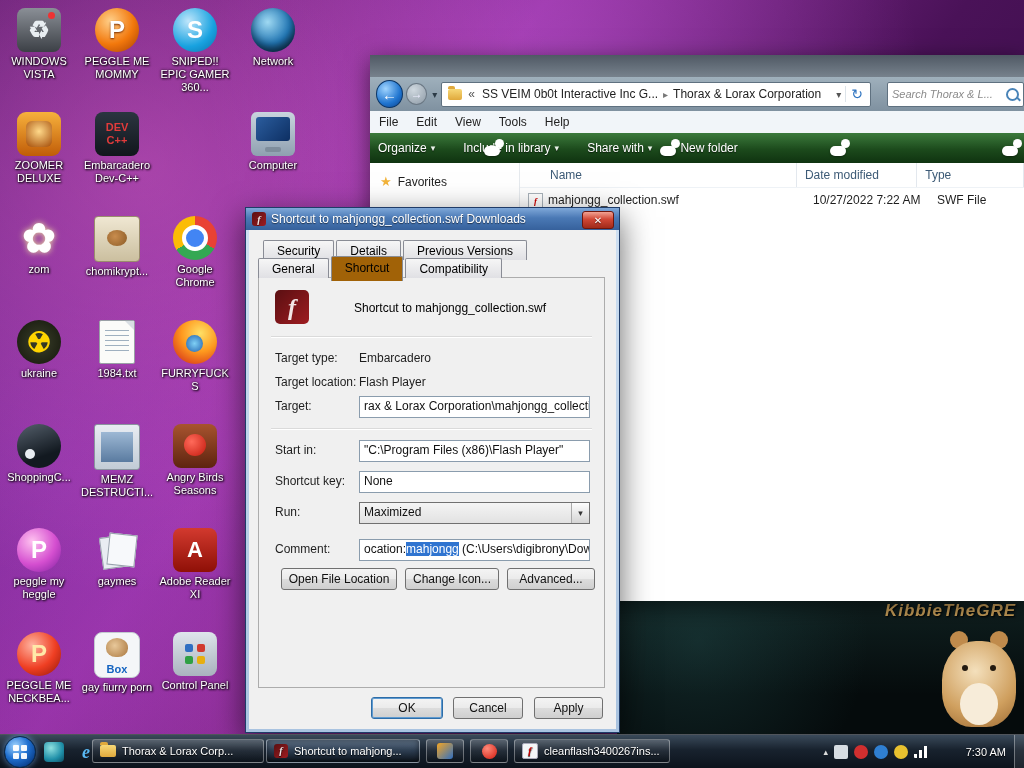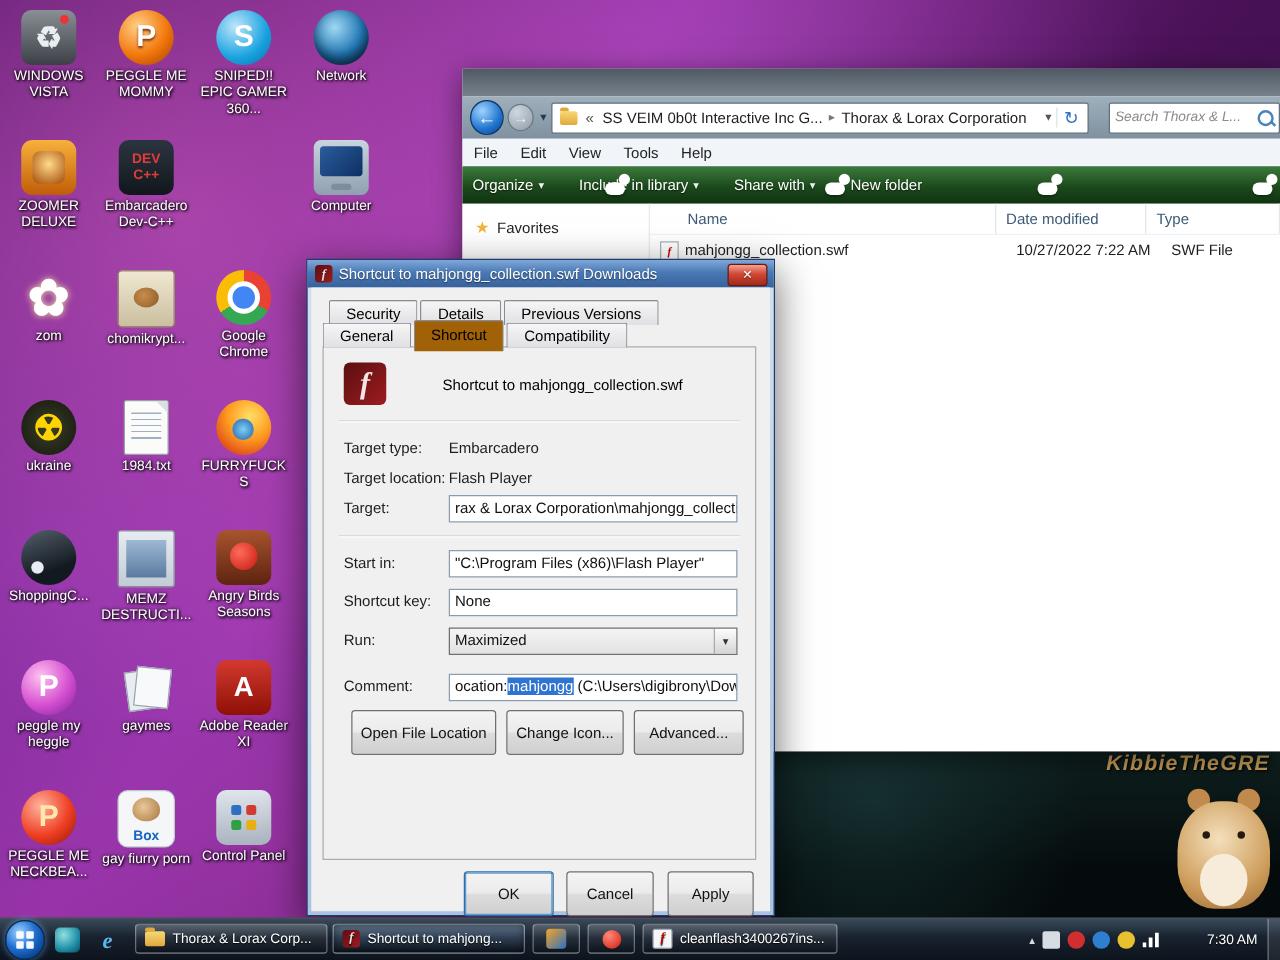--- a/index.html
+++ b/index.html
@@ -155,21 +155,21 @@
   .sep{position:absolute;left:12px;right:12px;border-top:1px solid #dadada;box-shadow:0 1px 0 #fff;}
   .frow{position:absolute;left:16px;right:14px;height:22px;}
   .flabel{position:absolute;left:0;top:3px;color:#1e1e1e;}
   .fval{position:absolute;left:84px;top:3px;color:#1e1e1e;}
   .tbox{position:absolute;left:84px;right:0;top:0;height:18px;background:#fff;border:1px solid #8a9cad;
     padding:1px 4px;white-space:nowrap;overflow:hidden;font-size:12px;color:#111;line-height:17px;}
   .sel{background:#2f74d0;color:#fff;}
   .selectbox{background:linear-gradient(#f4f4f4,#e2e2e2);border:1px solid #707070;color:#111;}
   .dd-btn{position:absolute;right:0;top:0;bottom:0;width:17px;background:linear-gradient(#fdfdfd,#d5d5d5);
     border-left:1px solid #aaa;display:flex;align-items:center;justify-content:center;font-size:9px;color:#333;}
-  .pbtn{position:absolute;height:36px;background:linear-gradient(#f4f4f4,#ebebeb 48%,#dcdcdc 52%,#cfcfcf);
+  .pbtn{position:absolute;height:22px;background:linear-gradient(#f4f4f4,#ebebeb 48%,#dcdcdc 52%,#cfcfcf);
     border:1px solid #707070;border-radius:3px;display:flex;align-items:center;justify-content:center;
     font-size:12px;color:#111;box-sizing:border-box;}
   .dlg-actions{position:absolute;left:0;right:0;bottom:10px;height:22px;}
   .okdef{border:1px solid #2d6da8;box-shadow:0 0 0 1px #5e9ad0 inset;}
   
   .taskbar{position:absolute;left:0;bottom:0;width:1024px;height:33px;z-index:20;
     background:linear-gradient(#3a4a5a,#18222e 45%,#0c131c);border-top:1px solid rgba(255,255,255,.28);}
   .orb{position:absolute;left:4px;top:1px;width:30px;height:30px;border-radius:50%;
     background:radial-gradient(circle at 35% 30%,#9fd4ff,#1f6fd0 45%,#0a3f8a 80%,#062648);
     border:1px solid #0a2c52;box-shadow:0 0 6px rgba(120,180,255,.6);}
@@ -473,21 +473,21 @@
       <div class="pbtn" style="left:204px;width:70px">Cancel</div>
       <div class="pbtn" style="left:285px;width:69px">Apply</div>
     </div>
   </div>
 </div>
 
 <div class="taskbar">
   <div class="orb"></div>
   <div class="ql ql1"></div>
   <div class="ql qlie">e</div>
-  <div class="tbtn" style="left:108px;width:154px">
+  <div class="tbtn" style="left:92px;width:172px">
     <span class="tb-ico ico-folder"></span>
     <span>Thorax &amp; Lorax Corp...</span>
   </div>
   <div class="tbtn active" style="left:266px;width:154px">
     <span class="tb-ico ico-flash">f</span>
     <span>Shortcut to mahjong...</span>
   </div>
   <div class="tbtn" style="left:426px;width:38px;justify-content:center">
     <span class="ico-orange"></span>
   </div>

